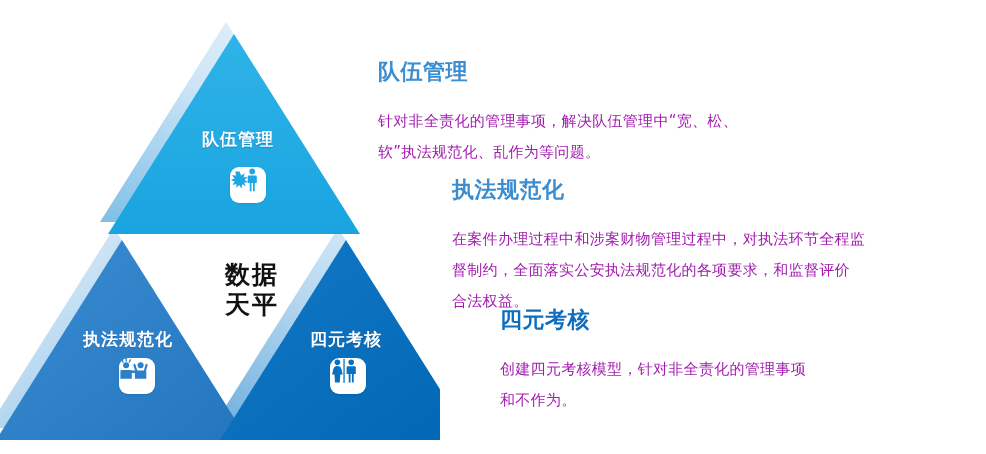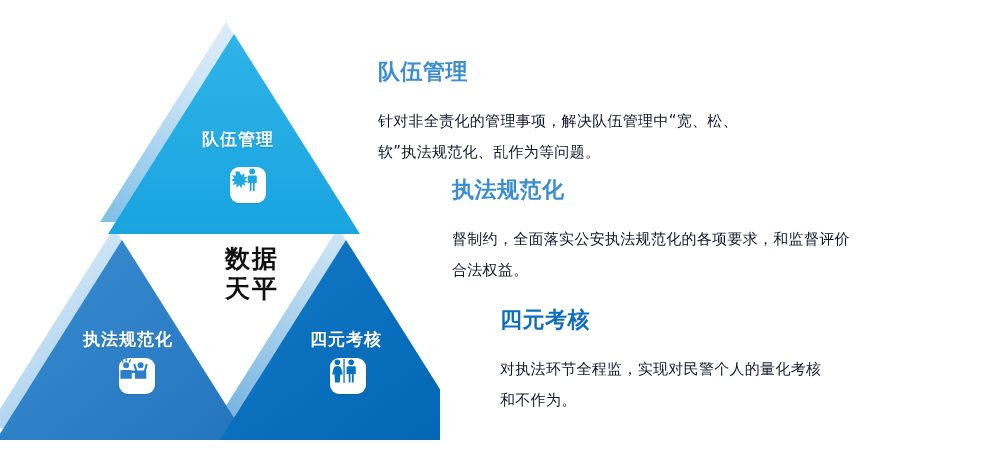--- a/index.html
+++ b/index.html
@@ -27,41 +27,41 @@
   #label-top   { left:202px; top:128px; font-size:17px; }
   #label-left  { left:83px;  top:328px; font-size:17px; }
   #label-right { left:310px; top:328px; font-size:17px; }
 
   .center-word{
     position:absolute; color:#111; font-weight:bold;
     font-size:25px; line-height:30px; letter-spacing:2px;
     text-align:center; white-space:nowrap;
     font-family:"DejaVu Sans","Liberation Sans",sans-serif;
   }
-  #center-text{ left:197px; top:244px; width:110px; }
+  #center-text{ left:197px; top:260px; width:110px; }
 
   .badge{
     position:absolute; width:36px; height:36px; border-radius:9px;
     background:#ffffff; display:flex; align-items:center; justify-content:center;
     box-shadow:0 1px 2px rgba(0,0,0,.10);
   }
   #badge-top   { left:230px; top:167px; }
   #badge-left  { left:119px; top:358px; }
   #badge-right { left:330px; top:358px; }
   .badge svg{ display:block; }
 
   
   .block{ position:absolute; }
   .blk-head{
     font-weight:bold; font-size:22px; line-height:28px; letter-spacing:.5px;
     margin-bottom:2px; white-space:nowrap;
     font-family:"DejaVu Sans","Liberation Sans",sans-serif;
   }
   .blk-body{
-    font-size:15px; line-height:31px; color:#0f172a; letter-spacing:.3px;
+    font-size:15px; line-height:31px; color:#a21caf; letter-spacing:.3px;
     font-family:"DejaVu Sans","Liberation Sans",sans-serif;
     margin-top:20px;
   }
 
   #block-1{ left:378px; top:58px;  width:500px; }
   #block-2{ left:452px; top:176px; width:534px; }
   #block-3{ left:500px; top:306px; width:486px; }
 </style>
 </head>
 <body>
@@ -170,26 +170,27 @@
     <div class="blk-head" style="color: rgb(58, 141, 208);">队伍管理</div>
     <div class="blk-body">
       <div>针对非全责化的管理事项，解决队伍管理中“宽、松、</div>
       <div>软”执法规范化、乱作为等问题。</div>
     </div>
   </div>
 
   <div class="block" id="block-2">
     <div class="blk-head" style="color: rgb(58, 141, 208);">执法规范化</div>
     <div class="blk-body">
+      <div>在案件办理过程中和涉案财物管理过程中，对执法环节全程监</div>
       <div>督制约，全面落实公安执法规范化的各项要求，和监督评价</div>
       <div>合法权益。</div>
     </div>
   </div>
 
   <div class="block" id="block-3">
     <div class="blk-head" style="color: rgb(13, 110, 192);">四元考核</div>
     <div class="blk-body">
-      <div>对执法环节全程监，实现对民警个人的量化考核</div>
+      <div>创建四元考核模型，针对非全责化的管理事项</div>
       <div>和不作为。</div>
     </div>
   </div>
 
 </div>
 
 </body></html>

